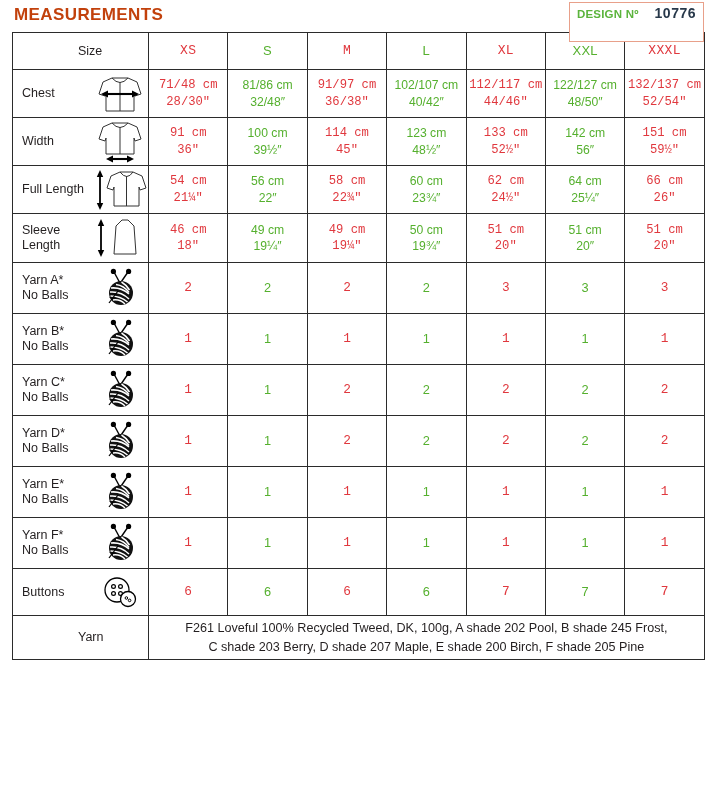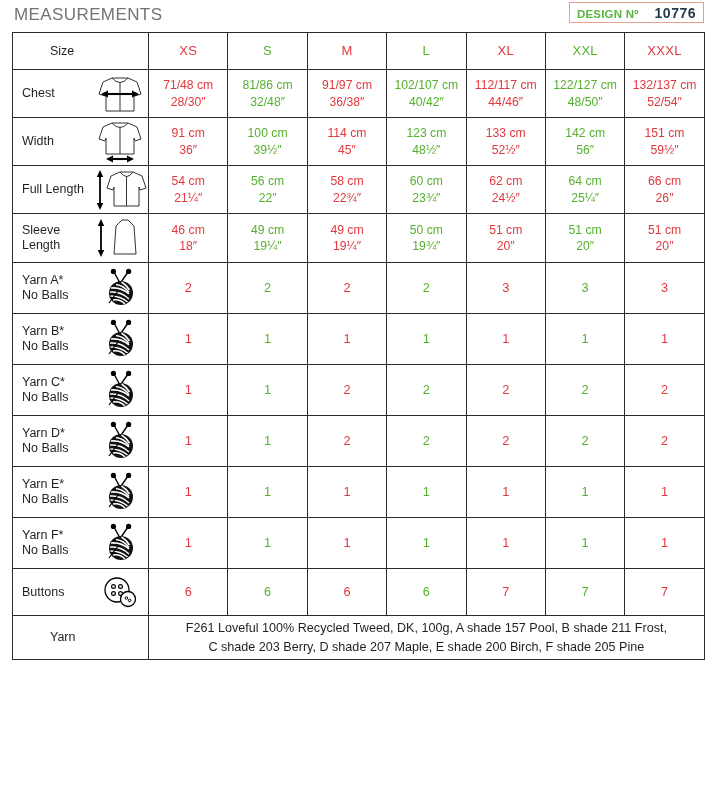--- a/index.html
+++ b/index.html
@@ -26,31 +26,31 @@
   
   .header-row {
     position: relative;
     height: 32px;
   }
   .title {
     position: absolute;
     left: 2px;
     top: 5px;
     font-size: 17px;
-    font-weight: normal;
+    font-weight: bold;
     letter-spacing: 0.4px;
-    color: #737373;
+    color: #c2410c;
   }
   .design-box {
     position: absolute;
     right: 0px;
     top: 2px;
     border: 1.5px solid #e8a08a;
     background: #ffffff;
-    padding: 2px 7px 1px 7px;
+    padding: 2px 7px 20px 7px;
     display: flex;
     align-items: baseline;
     gap: 16px;
   }
   .design-label {
     font-size: 11.5px;
     font-weight: bold;
     color: #5bb43c;
     letter-spacing: 0.2px;
   }
@@ -78,21 +78,21 @@
     padding: 0;
     vertical-align: middle;
     text-align: center;
   }
   col.c-label { width: 136px; }
   col.c-size  { width: 79.4px; }
 
   .rowlabel {
     display: flex;
     align-items: center;
-    justify-content: center;
+    justify-content: flex-end;
     height: 100%;
     padding-left: 9px;
     box-sizing: border-box;
   }
   .rowlabel .txt {
     font-size: 12.5px;
     color: #231f20;
     line-height: 1.18;
     text-align: left;
     flex: 0 0 auto;
@@ -114,21 +114,21 @@
     line-height: 1.32;
     padding: 3px 1px;
   }
   .cell .cm, .cell .inch {
     font-size: 12.2px;
     white-space: nowrap;
   }
   .num {
     font-size: 12.8px;
   }
-  .red   { color: #e0383e; }
+  .red   { color: #e0383e; font-family: Liberation Mono, monospace; }
   .green { color: #55b02e; }
 
   
   td.sizehdr .cell { padding: 6px 1px; }
   td.sizehdr .cell .cm { font-size: 13px; font-weight: normal; letter-spacing: 0.3px; }
 
   tr.r-size td      { height: 36px; }
   tr.r-meas td      { height: 47px; }
   tr.r-sleeve td    { height: 48px; }
   tr.r-yarn td      { height: 50px; }
@@ -938,20 +938,20 @@
         </tr>
         <tr class="r-text">
           <td>
             <div class="rowlabel">
               <div class="txt">
                 <div>Yarn</div>
               </div>
             </div>
           </td>
           <td class="desc" colspan="7">
-            <div>F261 Loveful 100% Recycled Tweed, DK, 100g,  A shade 157 Pool, B shade 211 Frost,</div>
+            <div>F261 Loveful 100% Recycled Tweed, DK, 100g,  A shade 202 Pool, B shade 245 Frost,</div>
             <div>C shade 203 Berry, D shade 207 Maple, E shade 200 Birch, F shade 205 Pine</div>
           </td>
         </tr>
       </tbody>
   </table>
 
 </div>
 
 </body></html>

